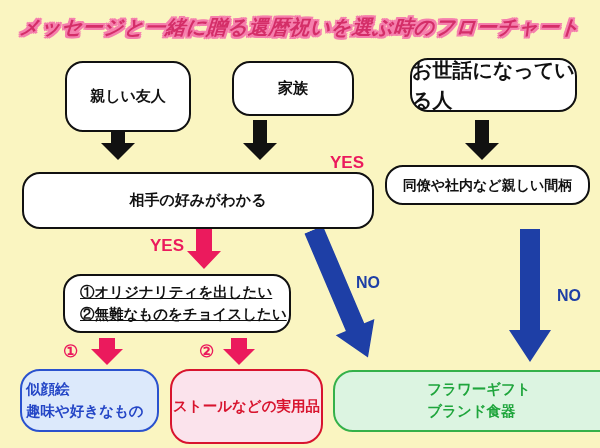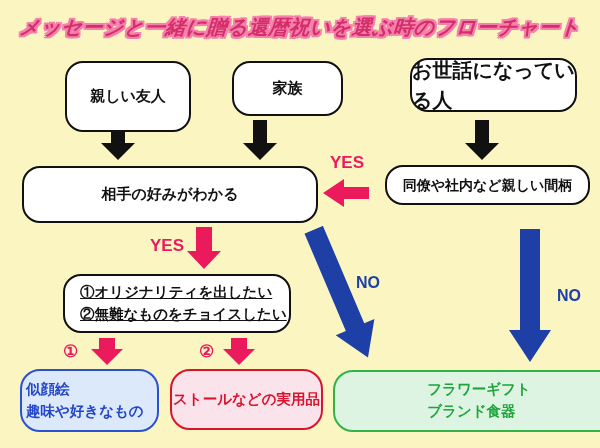--- a/index.html
+++ b/index.html
@@ -51,29 +51,29 @@
   .arrow-black { color:var(--ink); }
   .arrow-pink  { color:var(--pink); }
   .arrow-blue  { color:var(--blue); }
 
   .lbl { position:absolute; z-index:3; font-weight:bold; }
   .lbl-yes { color:var(--pink); font-size:17px; }
   .lbl-no  { color:var(--blue); font-size:16px; }
   .lbl-num { color:var(--pink); font-size:17px; }
 
   #box-friend      { left:45px;  top:61px;  width:126px; height:71px;margin-left:20px; }
-  #box-family      { left:232px; top:61px;  width:111px; height:55px; }
+  #box-family      { left:232px; top:61px;  width:122px; height:55px; }
   #box-acquaint    { left:410px; top:58px;  width:167px; height:54px; font-size:20px; }
-  #box-know        { left:22px;  top:166px; width:296px; height:57px;text-align:center; }
+  #box-know        { left:22px;  top:172px; width:352px; height:57px;text-align:center; }
   #box-colleague   { left:385px; top:165px; width:205px; height:40px; font-size:14px;align-items:center; }
   #box-choice      { left:63px;  top:274px; width:228px; height:59px; font-size:14.5px; padding-left:15px;text-decoration:underline; }
   #box-portrait    { left:20px;  top:369px; width:139px; height:63px;
                      background:var(--portrait_fill); border:2.6px solid var(--portrait_border);
                      color:var(--portrait_text); padding-left:4px; }
-  #box-stole       { left:170px; top:369px; width:153px; height:61px;
+  #box-stole       { left:170px; top:369px; width:153px; height:75px;
                      background:var(--stole_fill); border:2.6px solid var(--stole_border);
                      color:var(--stole_text); }
   #box-flower      { left:333px; top:370px; width:292px; height:62px;
                      background:var(--flower_fill); border:2.6px solid var(--flower_border);
                      color:var(--flower_text); }
 
   #arrow-friend    { left:100px; top:120px; }
   #arrow-family    { left:242px; top:120px; }
   #arrow-acquaint  { left:464px; top:120px; }
   #arrow-yes-down  { left:186px; top:227px; }

